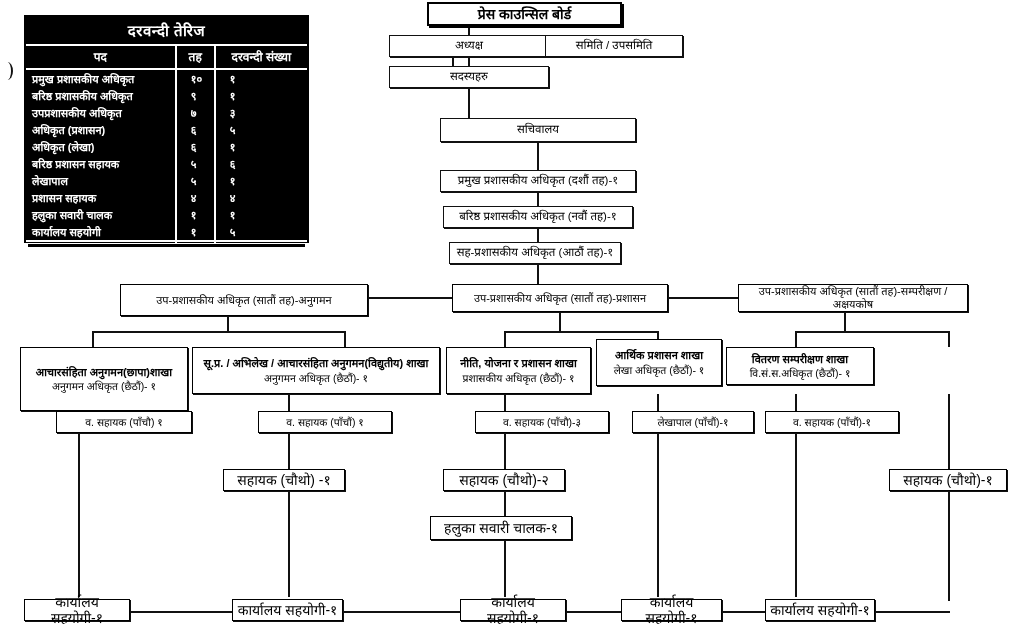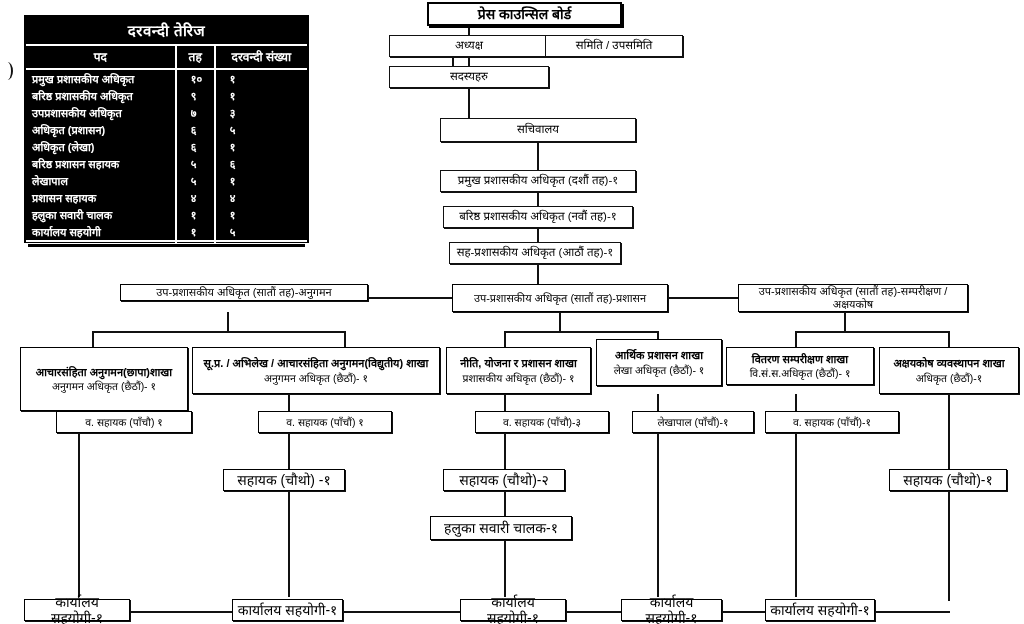--- a/index.html
+++ b/index.html
@@ -217,21 +217,21 @@
   <div class="ln lnv" style="left:537px;top:228px;width:2px;height:14px;"></div>
 
   <div class="box b-head" style="left:449px;top:242px;width:172px;height:22px;justify-content:center;">
     <span class="l1">सह-प्रशासकीय अधिकृत (आठौं तह)-१</span>
   </div>
   <div class="ln lnv" style="left:537px;top:264px;width:2px;height:20px;"></div>
 
   <div class="ln lnh" style="left:368px;top:297px;width:84px;height:2px;"></div>
   <div class="ln lnh" style="left:668px;top:297px;width:70px;height:2px;"></div>
 
-  <div class="box b-mid" style="left:120px;top:284px;width:248px;height:17px;">
+  <div class="box b-mid" style="left:120px;top:284px;width:248px;height:32px;">
     <span class="l1">उप-प्रशासकीय अधिकृत (सातौं तह)-अनुगमन</span>
   </div>
   <div class="box b-mid" style="left:452px;top:284px;width:216px;height:28px;">
     <span class="l1">उप-प्रशासकीय अधिकृत (सातौं तह)-प्रशासन</span>
   </div>
   <div class="box b-mid" style="left:738px;top:284px;width:230px;height:28px;">
     <span class="l1">उप-प्रशासकीय अधिकृत (सातौं तह)-सम्परीक्षण / अक्षयकोष</span>
   </div>
 
   <div class="ln lnv" style="left:227px;top:312px;width:2px;height:20px;"></div>
@@ -261,24 +261,20 @@
     <span class="l1">नीति, योजना र प्रशासन शाखा</span>
     <span class="l2">प्रशासकीय अधिकृत (छैठौं)- १</span>
   </div>
   <div class="box b-dept" style="left:596px;top:339px;width:126px;height:47px;">
     <span class="l1">आर्थिक प्रशासन  शाखा</span>
     <span class="l2">लेखा अधिकृत (छैठौं)- १</span>
   </div>
   <div class="box b-dept" style="left:726px;top:347px;width:148px;height:38px;">
     <span class="l1">वितरण सम्परीक्षण शाखा</span>
     <span class="l2">वि.सं.स.अधिकृत (छैठौं)- १</span>
-  </div>
-  <div class="box b-dept" style="left:879px;top:347px;width:140px;height:47px;">
-    <span class="l1">अक्षयकोष व्यवस्थापन शाखा</span>
-    <span class="l2">अधिकृत (छैठौं)-१</span>
   </div>
 
   <div class="ln lnv" style="left:92px;top:394px;width:2px;height:18px;"></div>
   <div class="ln lnv" style="left:288px;top:394px;width:2px;height:18px;"></div>
   <div class="ln lnv" style="left:504px;top:394px;width:2px;height:18px;"></div>
   <div class="ln lnv" style="left:657px;top:394px;width:2px;height:18px;"></div>
   <div class="ln lnv" style="left:795px;top:394px;width:2px;height:18px;"></div>
   <div class="ln lnv" style="left:948px;top:394px;width:2px;height:76px;"></div>
 
   <div class="box b-staff" style="left:20px;top:411px;width:136px;height:22px;">

